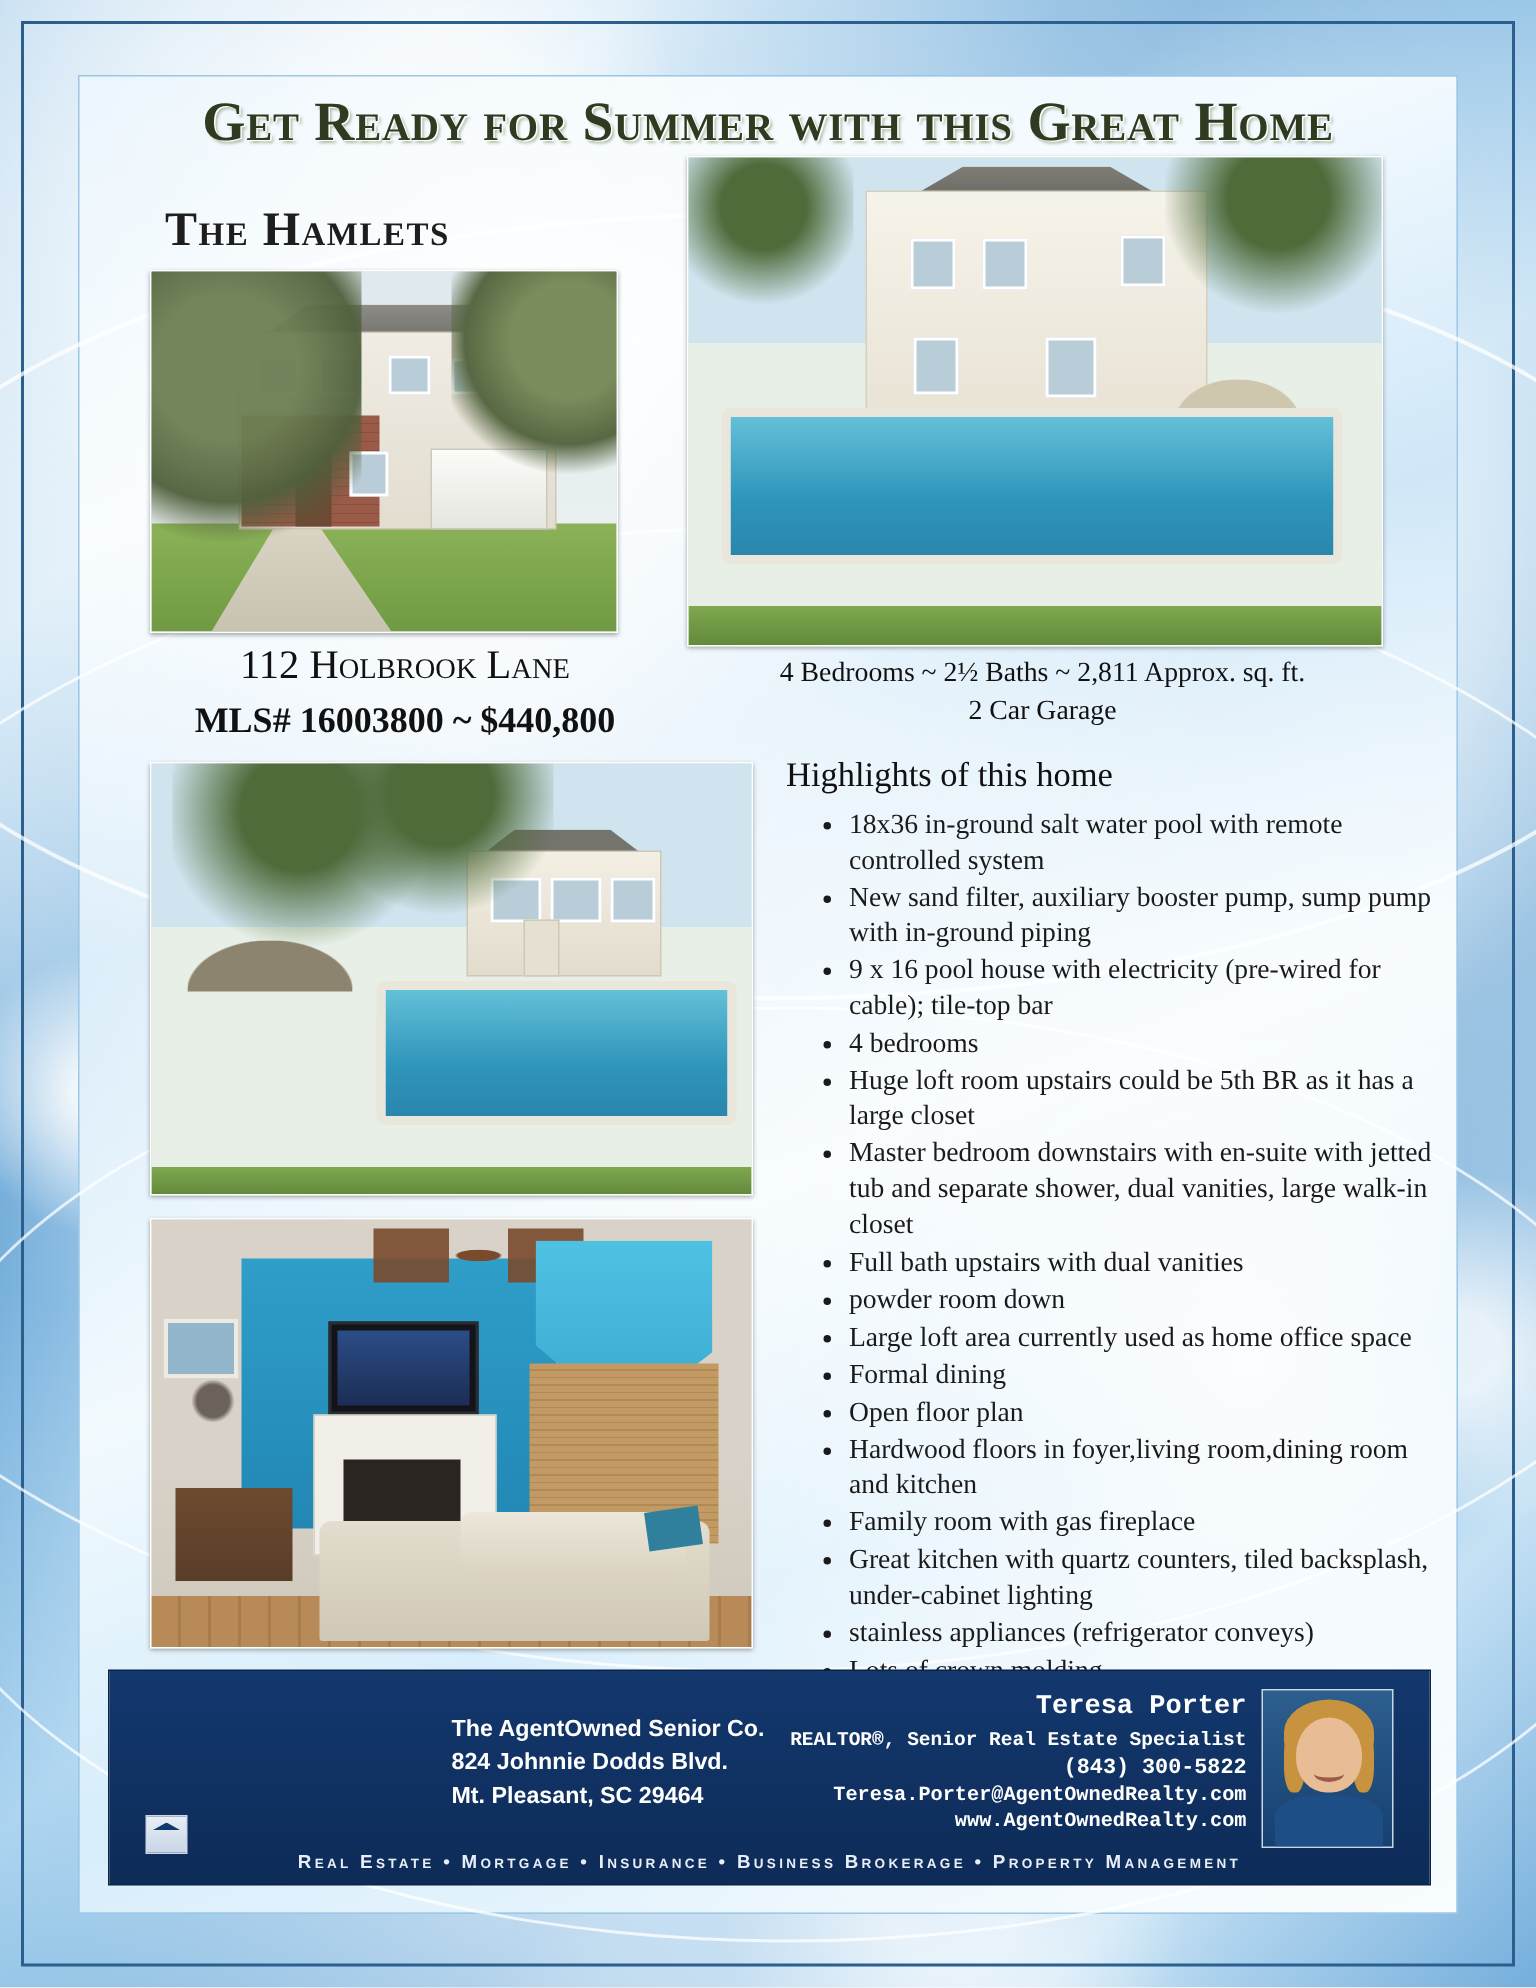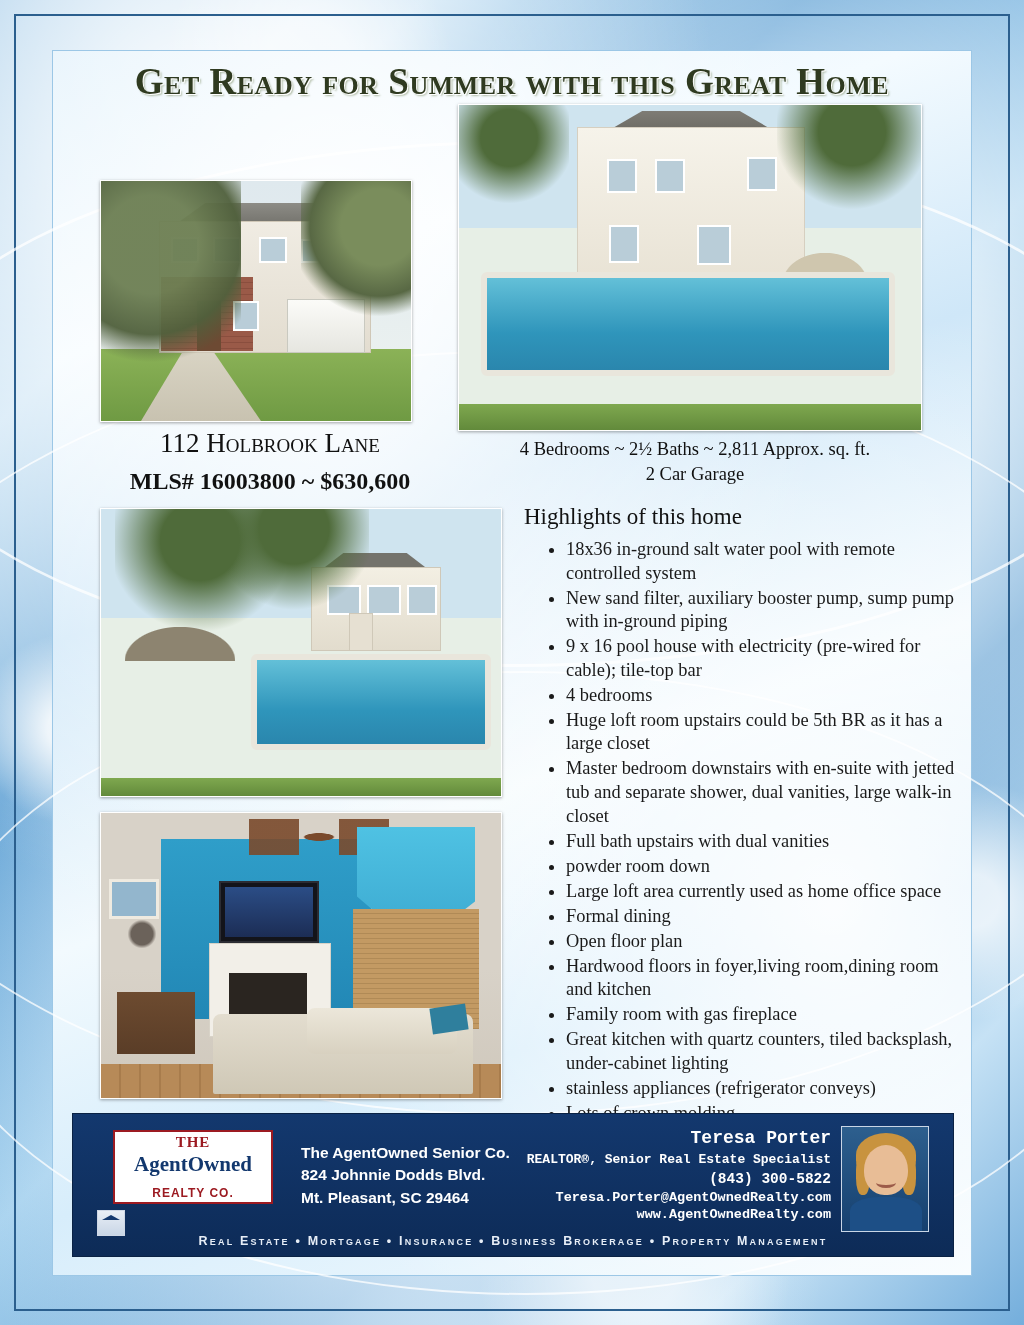--- a/index.html
+++ b/index.html
@@ -413,20 +413,21 @@
 <div class="page">
   <div class="border-outer"></div>
 
   <div class="inner-sheet">
     <div class="swoosh" style="left:-160px; top:90px; width:1240px; height:520px; border-width:3px;"></div>
     <div class="swoosh" style="left:-220px; top:300px; width:1340px; height:760px;"></div>
     <div class="swoosh" style="left:-120px; top:620px; width:1180px; height:620px;"></div>
   </div>
 
   <div class="headline">Get Ready for Summer with this Great Home</div>
+  <div class="subdivision">The Hamlets</div>
 
   <div class="photo ph-front">
     <div class="front-sky"></div>
     <div class="front-lawn"></div>
     <div class="front-walk"></div>
     <div class="front-roof"></div>
     <div class="front-house"></div>
     <div class="front-brick"></div>
     <div class="front-garage"></div>
     <div class="front-door"></div>
@@ -450,21 +451,21 @@
     <div class="front-win" style="left:150px; top:120px; width:26px; height:34px;"></div>
     <div class="front-win" style="left:238px; top:120px; width:30px; height:36px;"></div>
     <div class="palm" style="right:-6px; top:-18px; width:150px; height:150px;"></div>
     <div class="palm" style="left:-10px; top:-6px; width:120px; height:130px;"></div>
     <div class="umbrella" style="right:54px; top:148px; width:84px; height:30px;"></div>
     <div class="pool-water"></div>
     <div class="pool-grass"></div>
   </div>
 
   <div class="addr">112 Holbrook Lane</div>
-  <div class="mls">MLS# 16003800 ~ $630,600</div>
+  <div class="mls">MLS# 16003800 ~ $440,800</div>
 
   <div class="beds-line">
     <div>4 Bedrooms ~ 2½ Baths ~ 2,811 Approx. sq. ft.</div>
     <div>2 Car Garage</div>
   </div>
 
   <div class="photo ph-pool-left">
     <div class="pool-sky"></div>
     <div class="pool-deck" style="bottom:8px; height:150px;"></div>
     <div class="poolhouse-roof"></div>
@@ -515,25 +516,20 @@
     <li>Open floor plan</li>
     <li>Hardwood floors in foyer,living room,dining room and kitchen</li>
     <li>Family room with gas fireplace</li>
     <li>Great kitchen with quartz counters, tiled backsplash, under-cabinet lighting</li>
     <li>stainless appliances (refrigerator conveys)</li>
     <li>Lots of crown molding</li>
     <li>AND complete sound system-indoor/outdoor, lawn irrigation, outdoor lighting, &amp; security system.</li>
   </ul>
 
   <div class="footer">
-    <div class="logo-box">
-      <div class="logo-the">THE</div>
-      <div class="logo-main">AgentOwned</div>
-      <div class="logo-sub">REALTY CO.</div>
-    </div>
     <div class="eho"></div>
 
     <div class="office">
       <div>The AgentOwned Senior Co.</div>
       <div>824 Johnnie Dodds Blvd.</div>
       <div>Mt. Pleasant, SC 29464</div>
     </div>
 
     <div class="agent">
       <div class="name">Teresa Porter</div>

